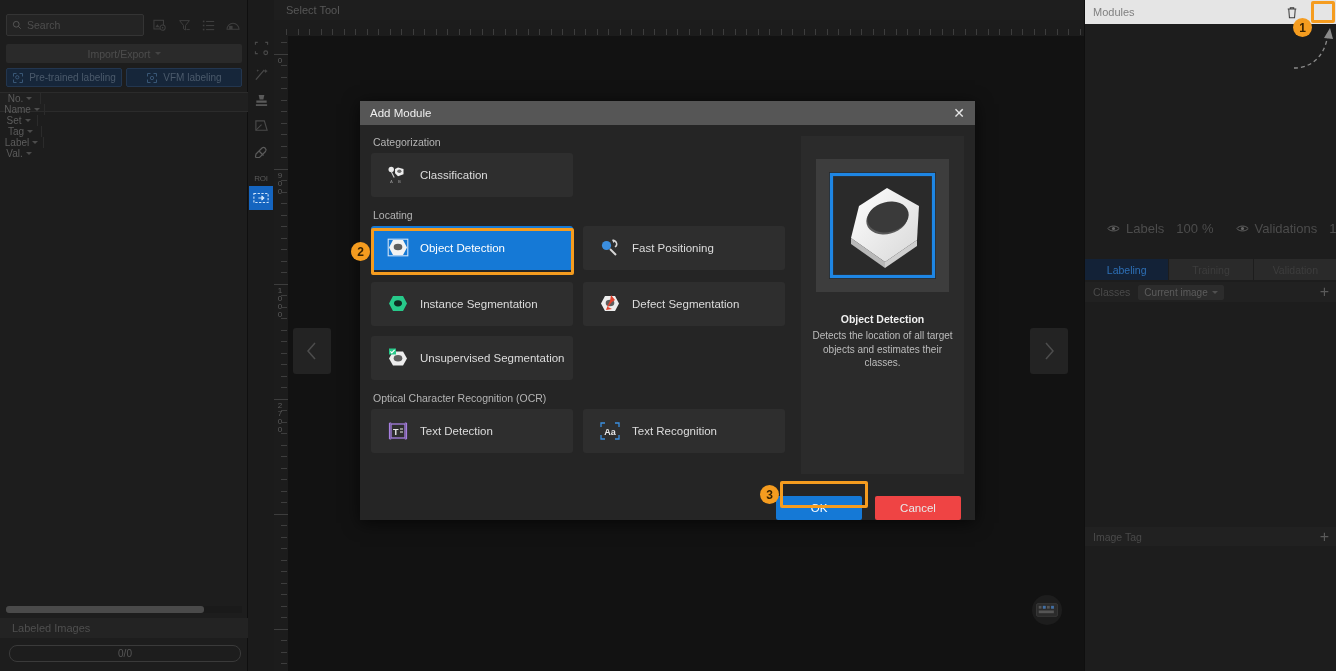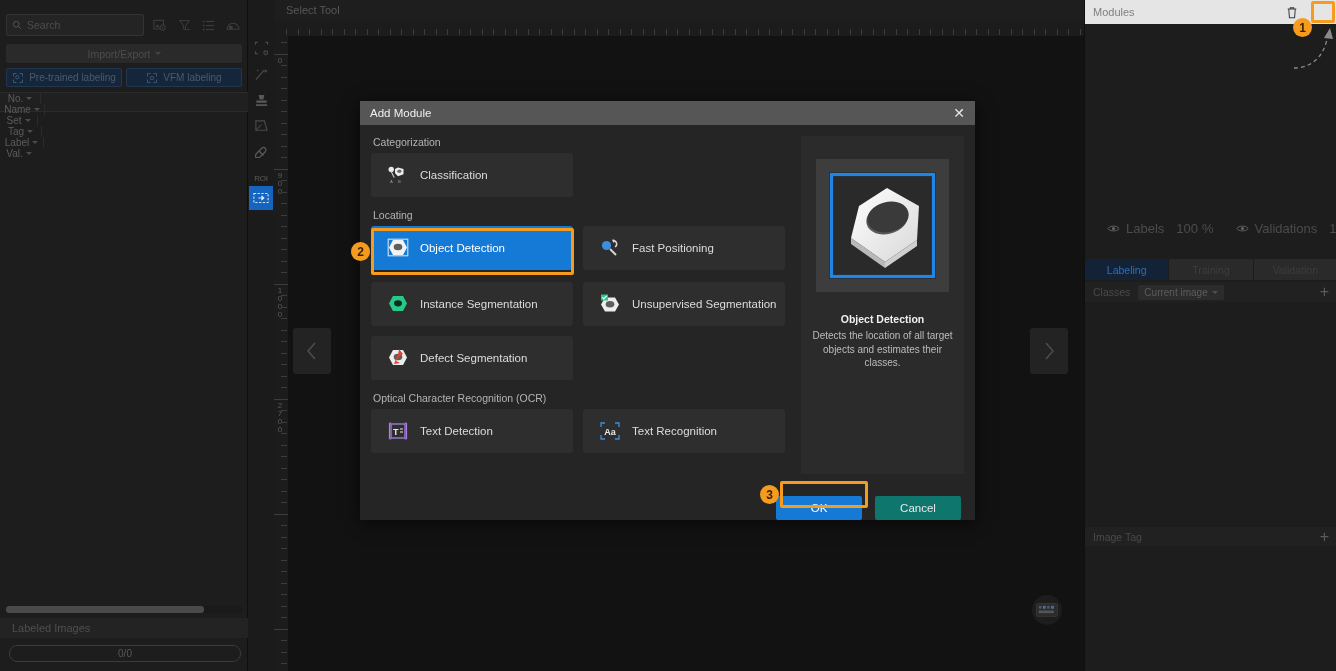--- a/index.html
+++ b/index.html
@@ -207,21 +207,21 @@
   }
   .dlg-buttons {
     position: absolute; left: 0; top: 371px; width: 615px; height: 28px;
     display: flex; justify-content: flex-end; gap: 13px; padding-right: 14px;
   }
   .btn {
     width: 86px; height: 24px; border-radius: 2px;
     display: flex; align-items: center; justify-content: center; font-size: 11.5px;
   }
   .btn.ok { background: #1579d6; color: #fff; }
-  .btn.cancel { background: #0f766e; color: #e8e8e8; }
+  .btn.cancel { background: #ef4444; color: #e8e8e8; }
 
   
   .hl { position: absolute; border: 3px solid #f59c1f; border-radius: 2px; pointer-events: none; }
   .badge {
     position: absolute; width: 19px; height: 19px; border-radius: 50%;
     background: #f59c1f; color: #3a2300; font-size: 12px; font-weight: bold;
     display: flex; align-items: center; justify-content: center;
   }
 </style>
 </head>
@@ -667,37 +667,37 @@
               <svg width="22" height="20" viewBox="0 0 22 20">
                 <path d="M6 2 L16 2 L20 9.5 L16 17 L6 17 L2 9.5 Z" fill="#27c98a"></path>
                 <ellipse cx="11" cy="9.3" rx="4" ry="3.1" fill="#0f2b22"></ellipse>
               </svg>
             </span>
             <span>Instance Segmentation</span>
           </div>
           <div class="card">
             <span class="ci">
               <svg width="22" height="20" viewBox="0 0 22 20">
+                <path d="M6 2 L16 2 L20 9.5 L16 17 L6 17 L2 9.5 Z" fill="#ededed"></path>
+                <ellipse cx="11" cy="9" rx="4.3" ry="3.3" fill="#5e5e5e"></ellipse>
+                <path d="M12 1 L16 6 L13 8 L9 13 L13 15 L7 16 L9 11 L11 7 Z" fill="#e0432f"></path>
+              </svg>
+            </span>
+            <span>Defect Segmentation</span>
+          </div>
+          <div class="card">
+            <span class="ci">
+              <svg width="22" height="20" viewBox="0 0 22 20">
                 <path d="M6 3.5 L16 3.5 L20 10.5 L16 17.5 L6 17.5 L2 10.5 Z" fill="#ededed"></path>
                 <ellipse cx="11" cy="10.3" rx="4.3" ry="3.3" fill="#5e5e5e"></ellipse>
                 <rect x="2" y="0.5" width="7" height="6" fill="#27c98a"></rect>
                 <path d="M3.4 3.4 L4.8 4.8 L7.6 1.8" stroke="#fff" stroke-width="1.2" fill="none"></path>
               </svg>
             </span>
             <span>Unsupervised Segmentation</span>
-          </div>
-          <div class="card">
-            <span class="ci">
-              <svg width="22" height="20" viewBox="0 0 22 20">
-                <path d="M6 2 L16 2 L20 9.5 L16 17 L6 17 L2 9.5 Z" fill="#ededed"></path>
-                <ellipse cx="11" cy="9" rx="4.3" ry="3.3" fill="#5e5e5e"></ellipse>
-                <path d="M12 1 L16 6 L13 8 L9 13 L13 15 L7 16 L9 11 L11 7 Z" fill="#e0432f"></path>
-              </svg>
-            </span>
-            <span>Defect Segmentation</span>
           </div>
         </div>
 
         <div class="sect-lbl">Optical Character Recognition (OCR)</div>
         <div class="card-grid">
           <div class="card">
             <span class="ci">
               <svg width="22" height="20" viewBox="0 0 22 20">
                 <rect x="4" y="3" width="14" height="14" fill="none" stroke="#a77fe0" stroke-width="1.3"></rect>
                 <path d="M2.5 2 H4.2 M2.5 2 V18 M2.5 18 H4.2 M19.5 2 H17.8 M19.5 2 V18 M19.5 18 H17.8" stroke="#a77fe0" stroke-width="1.2" fill="none"></path>

